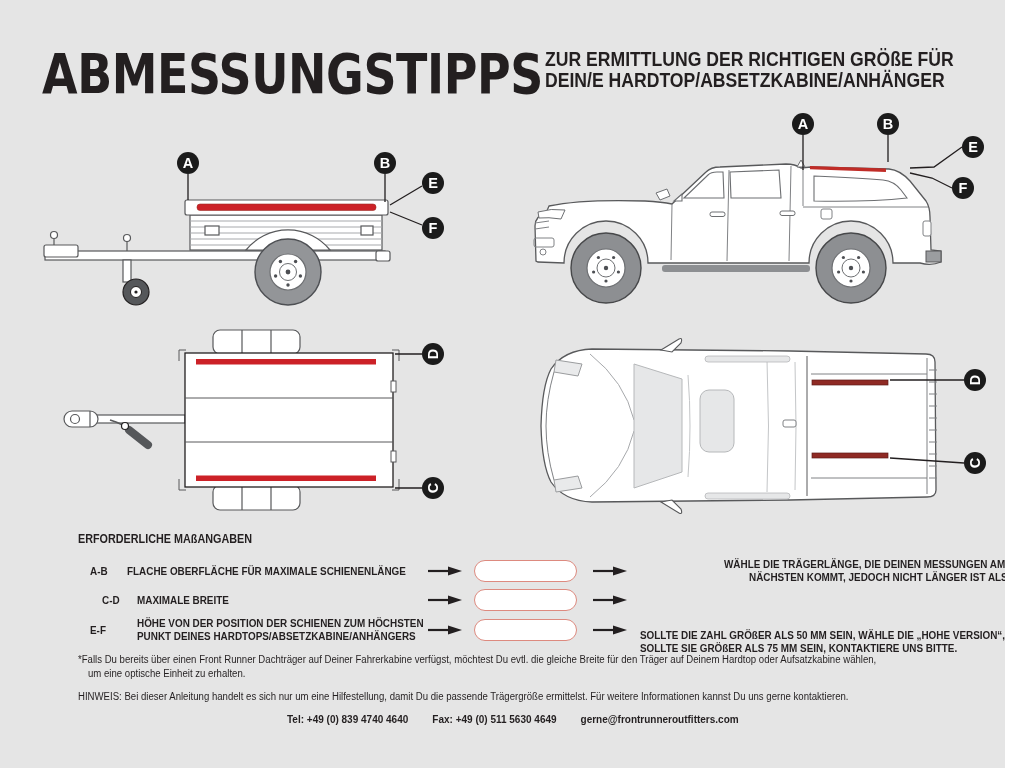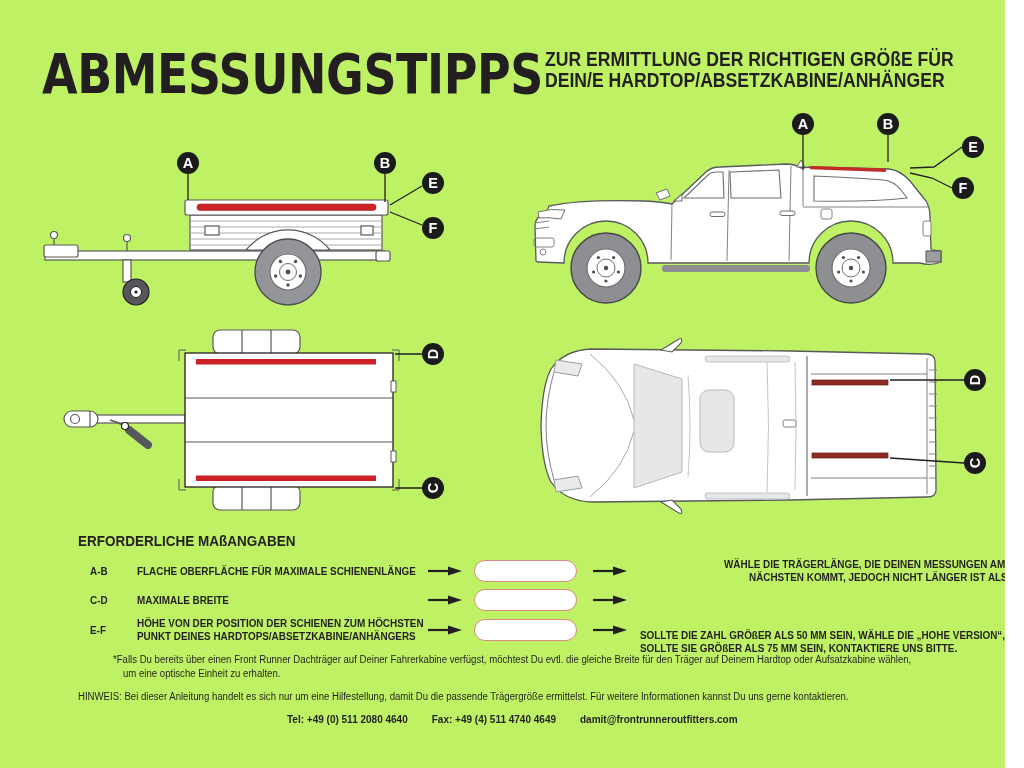--- a/index.html
+++ b/index.html
@@ -1,25 +1,25 @@
 <!DOCTYPE html>
 <html><head>
 <meta charset="utf-8">
 <style>
   html,body{margin:0;padding:0;background:#fff;}
-  #canvas{position:relative;width:1005px;height:768px;background:#bef264;overflow:hidden;
+  #canvas{position:relative;width:1005px;height:768px;background:#e5e5e5;overflow:hidden;
           font-family:"Liberation Sans",sans-serif;color:#231f20;}
   .abs{position:absolute;}
   .title{font-family:"DejaVu Sans",sans-serif;font-weight:700;font-size:56px;line-height:56px;
          letter-spacing:-0.5px;transform:scaleX(.82);transform-origin:0 0;white-space:nowrap;color:#231f20;}
   .subtitle{font-weight:700;font-size:20px;line-height:21px;transform:scaleX(.88);transform-origin:0 0;
             white-space:nowrap;color:#231f20;}
   .diag{position:absolute;}
   .ct{display:inline-block;transform:scaleX(.9);transform-origin:0 50%;white-space:nowrap;}
-  .lbl{font-weight:700;font-size:15px;}
+  .lbl{font-weight:700;font-size:12px;}
   .red{color:#d8403c;}
   .mrow{position:absolute;left:12px;width:1024px;}
   .mcell{position:absolute;top:0;height:100%;display:flex;flex-direction:column;justify-content:center;}
   .mtext{font-weight:700;font-size:11px;line-height:13px;}
   .field{width:101px;height:20px;border:1.5px solid #dd8a7f;border-radius:12px;background:#fff;}
   .fn{font-size:10px;line-height:13.5px;transform:scaleX(.96);transform-origin:0 0;white-space:nowrap;}
   .contact{display:flex;gap:24px;font-weight:700;font-size:10px;white-space:nowrap;}
   text.mkt{font-family:"Liberation Sans",sans-serif;font-size:14.5px;font-weight:700;fill:#ffffff;
            text-anchor:middle;dominant-baseline:central;}
 </style>
@@ -246,21 +246,21 @@
   </svg>
 
   <div class="abs lbl" style="left:78px;top:532px;">
     <span class="ct">ERFORDERLICHE MAßANGABEN</span>
   </div>
 
   <div class="mrow" style="top:556px;height:30px;">
     <div class="mcell" style="left:78px;width:44px;">
       <span class="ct mtext">A-B</span>
     </div>
-    <div class="mcell" style="left:125px;width:300px;">
+    <div class="mcell" style="left:125px;width:300px;align-items:flex-end;">
       <span class="ct mtext">FLACHE OBERFLÄCHE FÜR MAXIMALE SCHIENENLÄNGE</span>
     </div>
     <div class="mcell" style="left:416px;width:36px;">
       <svg width="34" height="10" viewBox="0 0 34 10">
           <line x1="0" y1="5" x2="21" y2="5" stroke="#231f20" stroke-width="2.2"></line>
           <polygon points="20,0.5 34,5 20,9.5" fill="#231f20"></polygon>
         </svg>
     </div>
     <div class="mcell" style="left:462px;width:104px;">
       <div class="field"></div>
@@ -271,21 +271,21 @@
           <polygon points="20,0.5 34,5 20,9.5" fill="#231f20"></polygon>
         </svg>
     </div>
     <div class="mcell" style="left:628px;width:396px;align-items:flex-end;">
       <span class="ct mtext">WÄHLE DIE TRÄGERLÄNGE, DIE DEINEN MESSUNGEN AM</span>
       <span class="ct mtext">NÄCHSTEN KOMMT, JEDOCH NICHT LÄNGER IST ALS</span>
     </div>
   </div>
 
   <div class="mrow" style="top:587px;height:26px;">
-    <div class="mcell" style="left:78px;width:44px;">
+    <div class="mcell" style="left:78px;width:44px;align-items:center;">
       <span class="ct mtext">C-D</span>
     </div>
     <div class="mcell" style="left:125px;width:300px;">
       <span class="ct mtext">MAXIMALE BREITE</span>
     </div>
     <div class="mcell" style="left:416px;width:36px;">
       <svg width="34" height="10" viewBox="0 0 34 10">
           <line x1="0" y1="5" x2="21" y2="5" stroke="#231f20" stroke-width="2.2"></line>
           <polygon points="20,0.5 34,5 20,9.5" fill="#231f20"></polygon>
         </svg>
@@ -323,27 +323,27 @@
           <line x1="0" y1="5" x2="21" y2="5" stroke="#231f20" stroke-width="2.2"></line>
           <polygon points="20,0.5 34,5 20,9.5" fill="#231f20"></polygon>
         </svg>
     </div>
     <div class="mcell" style="left:628px;width:396px;margin-top:12px;">
       <span class="ct mtext">SOLLTE DIE ZAHL GRÖßER ALS 50 MM SEIN, WÄHLE DIE „HOHE VERSION“,</span>
       <span class="ct mtext">SOLLTE SIE GRÖßER ALS 75 MM SEIN, KONTAKTIERE UNS BITTE.</span>
     </div>
   </div>
 
-  <div class="abs" style="left:78px;top:653px;margin-left:35px;">
+  <div class="abs" style="left:78px;top:653px;">
     <div class="fn">*Falls Du bereits über einen Front Runner Dachträger auf Deiner Fahrerkabine verfügst, möchtest Du evtl. die gleiche Breite für den Träger auf Deinem Hardtop oder Aufsatzkabine wählen,</div>
     <div class="fn" style="margin-left:10px;">um eine optische Einheit zu erhalten.</div>
   </div>
   <div class="abs" style="left:78px;top:690px;">
     <div class="fn">HINWEIS: Bei dieser Anleitung handelt es sich nur um eine Hilfestellung, damit Du die passende Trägergröße ermittelst. Für weitere Informationen kannst Du uns gerne kontaktieren.</div>
   </div>
 
   <div class="abs contact" style="left:287px;top:714px;">
-    <span>Tel: +49 (0) 511 2080 4640</span>
-    <span>Fax: +49 (4) 511 4740 4649</span>
-    <span>damit@frontrunneroutfitters.com</span>
+    <span>Tel: +49 (0) 839 4740 4640</span>
+    <span>Fax: +49 (0) 511 5630 4649</span>
+    <span>gerne@frontrunneroutfitters.com</span>
   </div>
 
 </div>
 
 </body></html>

